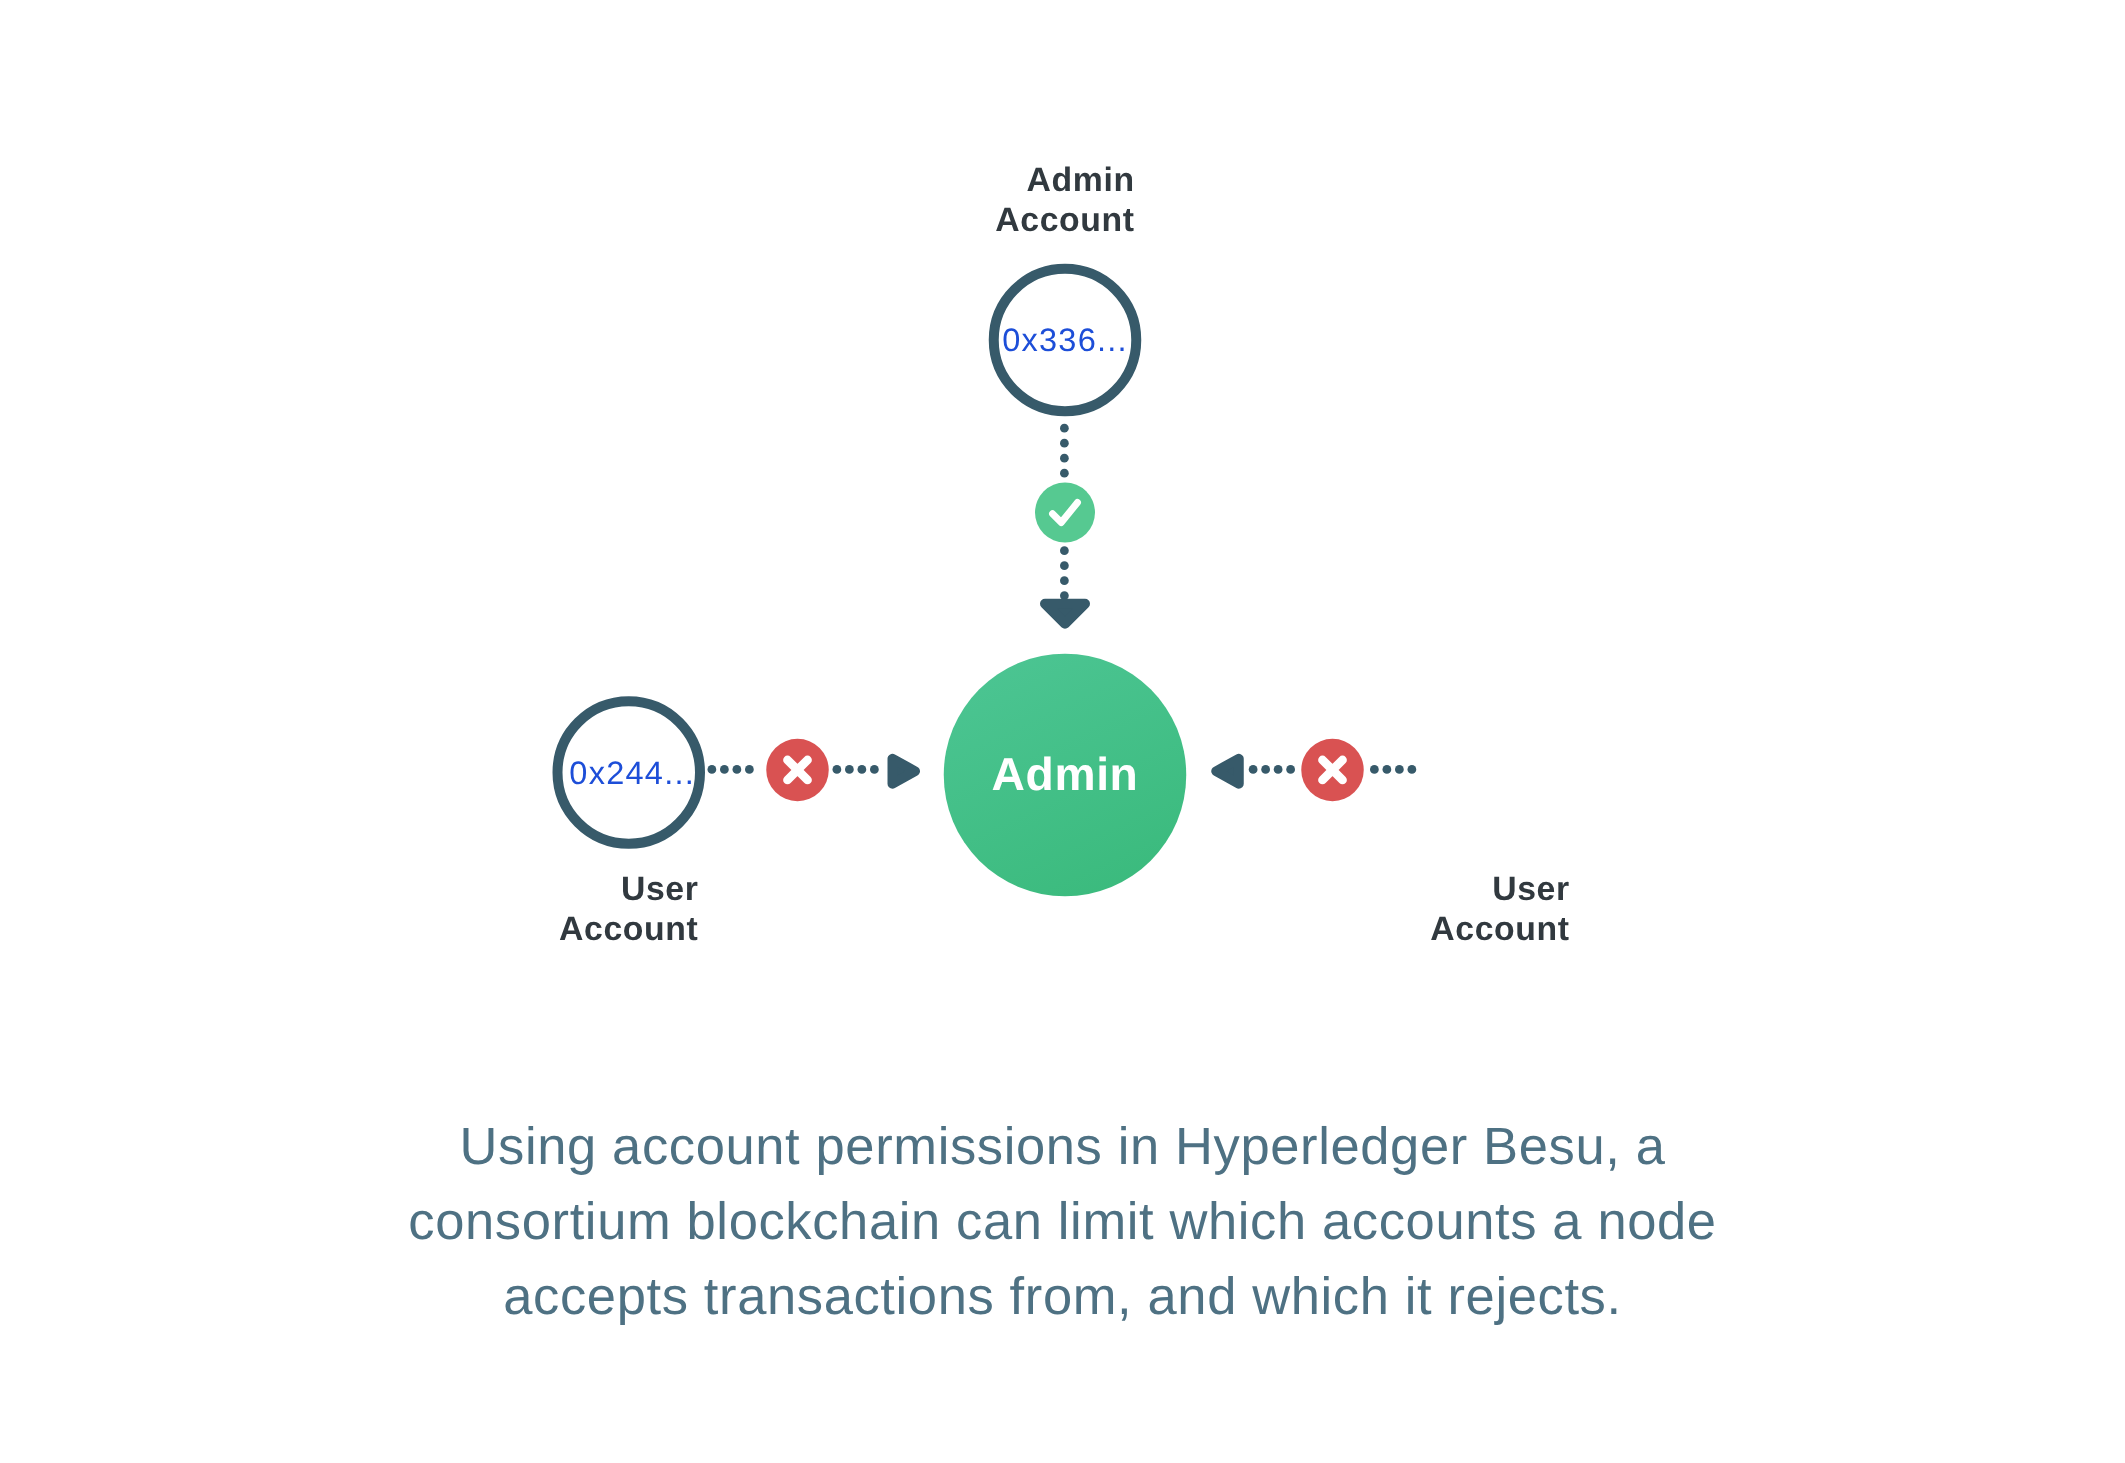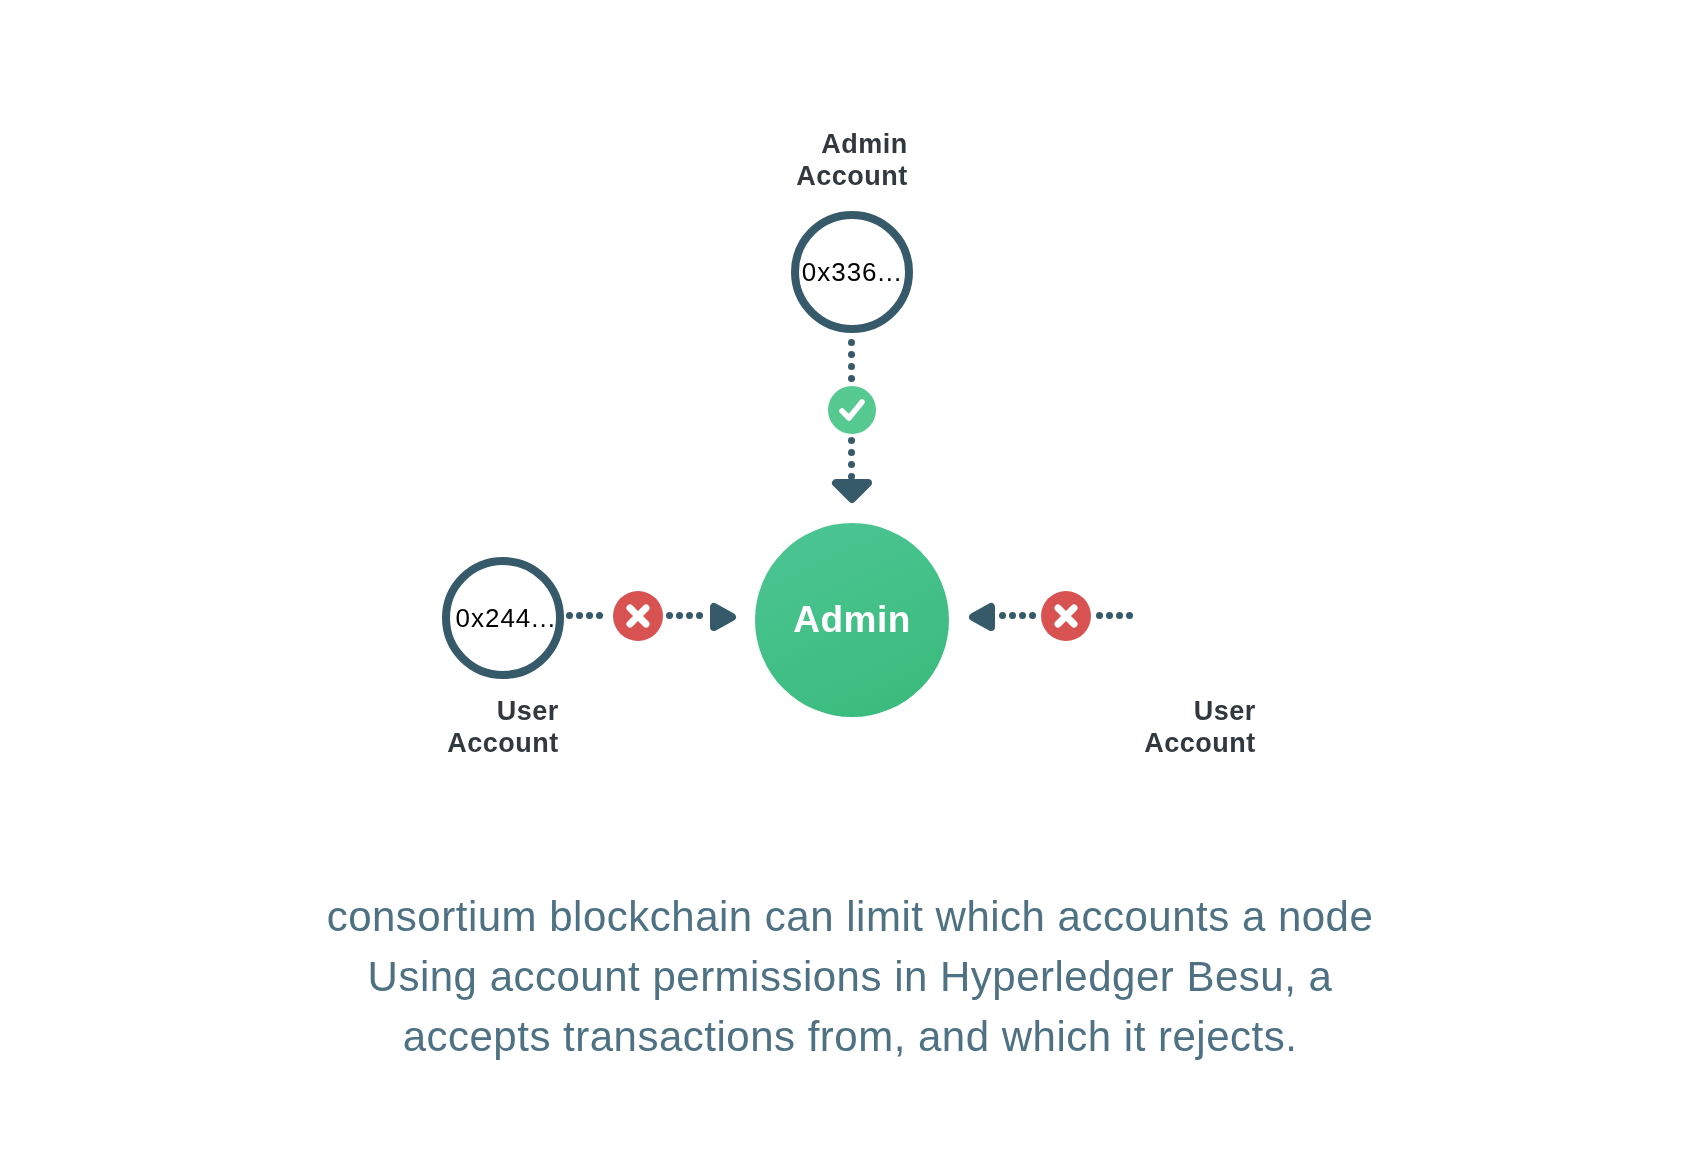--- a/index.html
+++ b/index.html
@@ -13,21 +13,21 @@
   
   .acct-circle{
     position:absolute;
     width:106px;height:106px;
     border:8px solid #375a6a;
     border-radius:50%;
     background:#fff;
     display:flex;align-items:center;justify-content:center;
   }
   .acct-addr{
-    color:#000000;
+    color:#1d4ed8;
     font-size:26px;
     letter-spacing:1px;
     white-space:nowrap;
   }
   
   .acct-label{
     position:absolute;
     transform:translateX(-50%);
     text-align:right;
     color:#31393f;
@@ -190,18 +190,18 @@
     </svg>
   </div>
   <div class="dots h hr2">
       <span class="dot"></span>
       <span class="dot"></span>
       <span class="dot"></span>
       <span class="dot"></span>
     </div>
 
   <div class="caption">
+    <div>Using account permissions in Hyperledger Besu, a</div>
     <div>consortium blockchain can limit which accounts a node</div>
-    <div>Using account permissions in Hyperledger Besu, a</div>
     <div>accepts transactions from, and which it rejects.</div>
   </div>
 
 </div>
 
 </body></html>

